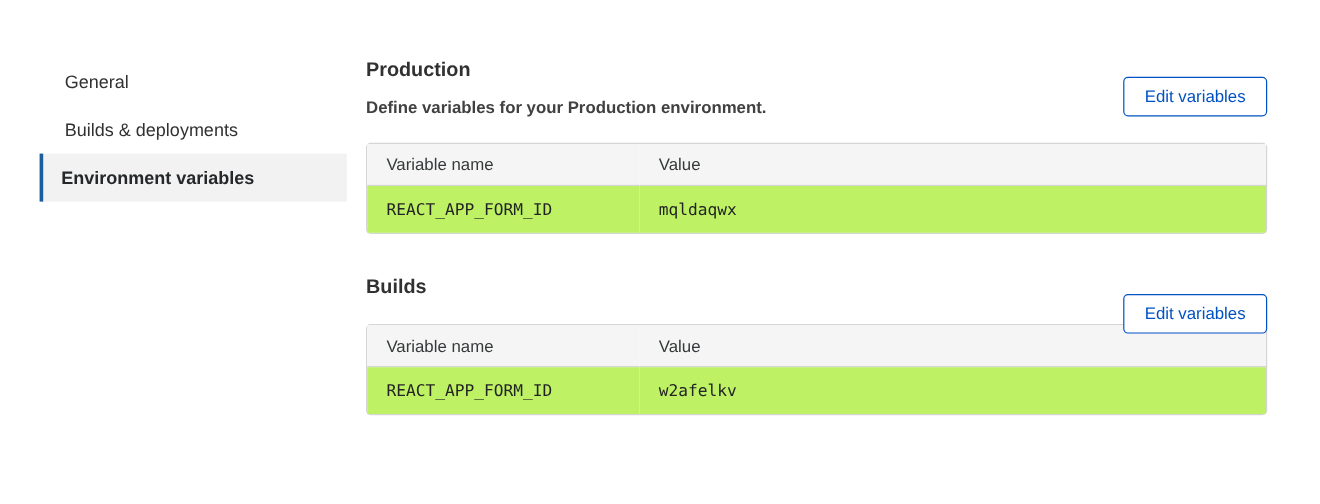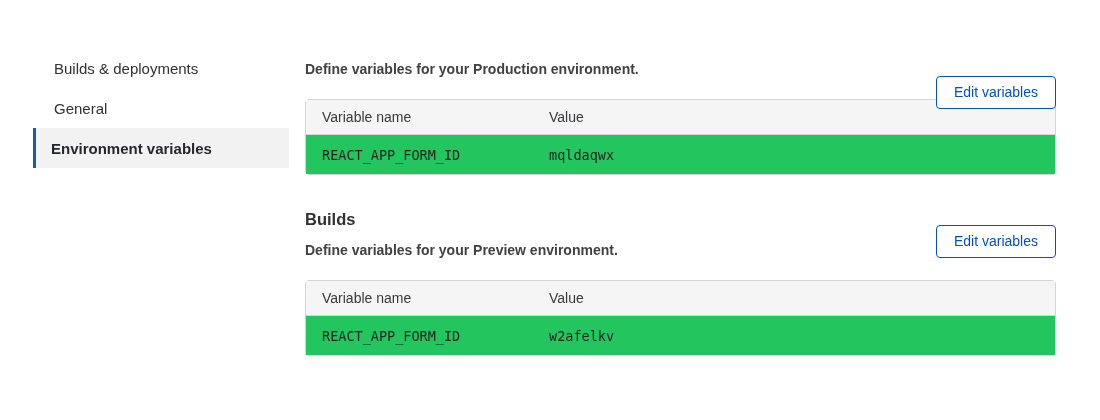--- a/index.html
+++ b/index.html
@@ -101,37 +101,38 @@
     height: 35px;
     padding: 0 16px;
     border-bottom: 1px solid var(--table-border);
   }
   .var-table td {
     height: 39px;
     padding: 0 16px;
     font-family: "DejaVu Sans Mono", monospace;
     font-size: 13.5px;
     color: #232323;
-    background: #22c55e;
+    background: #bef264;
   }
 </style>
 </head>
 <body>
 
 <div class="page">
 
   <nav class="sidebar">
+    <div class="nav-item">General</div>
     <div class="nav-item">Builds &amp; deployments</div>
-    <div class="nav-item">General</div>
     <div class="nav-item active">Environment variables</div>
   </nav>
 
   <main class="main">
 
     <section class="section">
+      <h2 class="section-title">Production</h2>
       <p class="section-desc">Define variables for your Production environment.</p>
       <button class="edit-btn">Edit variables</button>
 
       <table class="var-table">
         <colgroup>
             <col class="col-name">
             <col>
           </colgroup>
         <thead>
           <tr>
@@ -143,21 +144,20 @@
           <tr>
             <td>REACT_APP_FORM_ID</td>
             <td>mqldaqwx</td>
           </tr>
         </tbody>
       </table>
     </section>
 
     <section class="section">
       <h2 class="section-title">Builds</h2>
-      <p class="section-desc">Define variables for your Preview environment.</p>
       <button class="edit-btn">Edit variables</button>
 
       <table class="var-table">
         <colgroup>
             <col class="col-name">
             <col>
           </colgroup>
         <thead>
           <tr>
             <th>Variable name</th>

